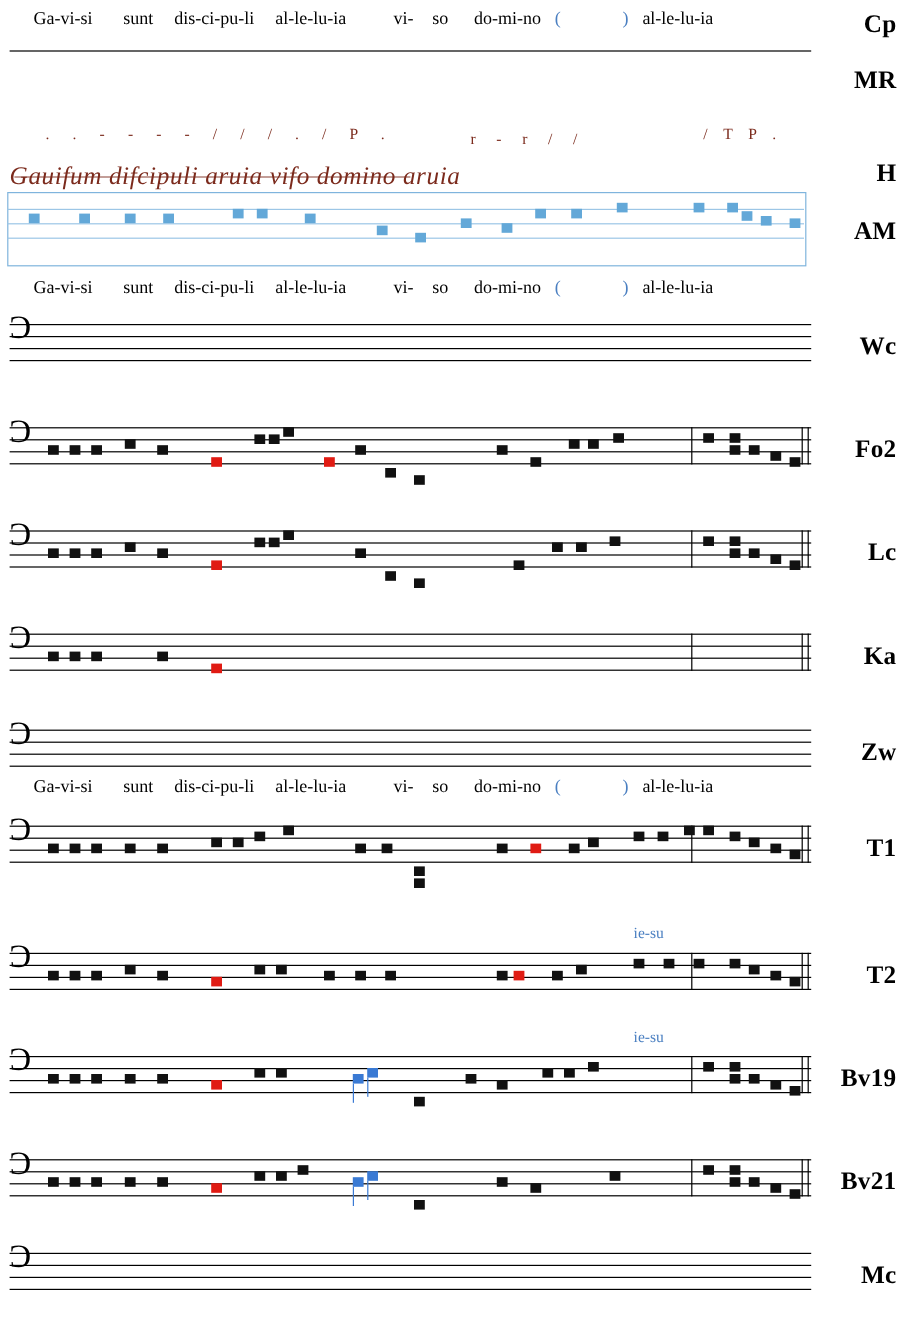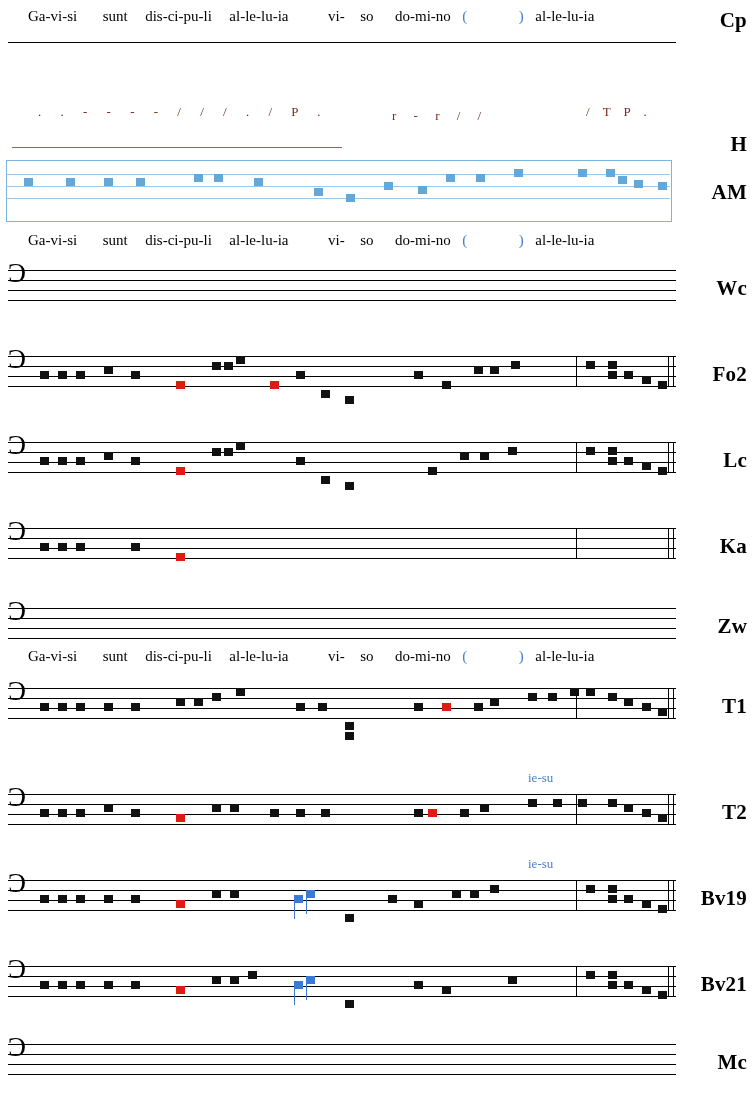--- a/index.html
+++ b/index.html
@@ -64,25 +64,29 @@
       <span class="blue">(</span>
       <span style="width:44px"></span>
       <span class="blue">)</span>
       <span style="width:4px"></span>
       <span>al-le-lu-ia</span>
     </div>
     <div class="siglum" style="top:4px;">Cp</div>
   </div>
   <div class="hr" style="top:42px;width:668px;"></div>
 
+  <div class="row" style="top:56px;height:30px;">
+    <div class="siglum" style="top:0;">MR</div>
+  </div>
 
   <div class="row" style="top:96px;height:72px;">
     <div class="ms-neume" style="left:38px;top:8px;letter-spacing:8px;">. . - -  -  - / / / . / P .</div>
     <div class="ms-neume" style="left:392px;top:12px;letter-spacing:7px;">r  -  r / /</div>
     <div class="ms-neume" style="left:586px;top:8px;letter-spacing:5px;">/ T P .</div>
+    <div class="ms-text" style="top:38px;">Gauifum difcipuli aruia    vifo domino    aruia</div>
     <div class="ms-strike" style="left:12px;top:51px;width:330px;"></div>
     <div class="siglum" style="top:38px;">H</div>
   </div>
 
   <div class="row" style="top:160px;height:70px;">
     <div class="ambox" style="left:6px;top:0;width:664px;height:60px;"></div>
     <div class="amline" style="left:6px;top:14px;width:664px;"></div>
     <div class="amline" style="left:6px;top:26px;width:664px;"></div>
     <div class="amline" style="left:6px;top:38px;width:664px;"></div>
     <div id="am-notes">

